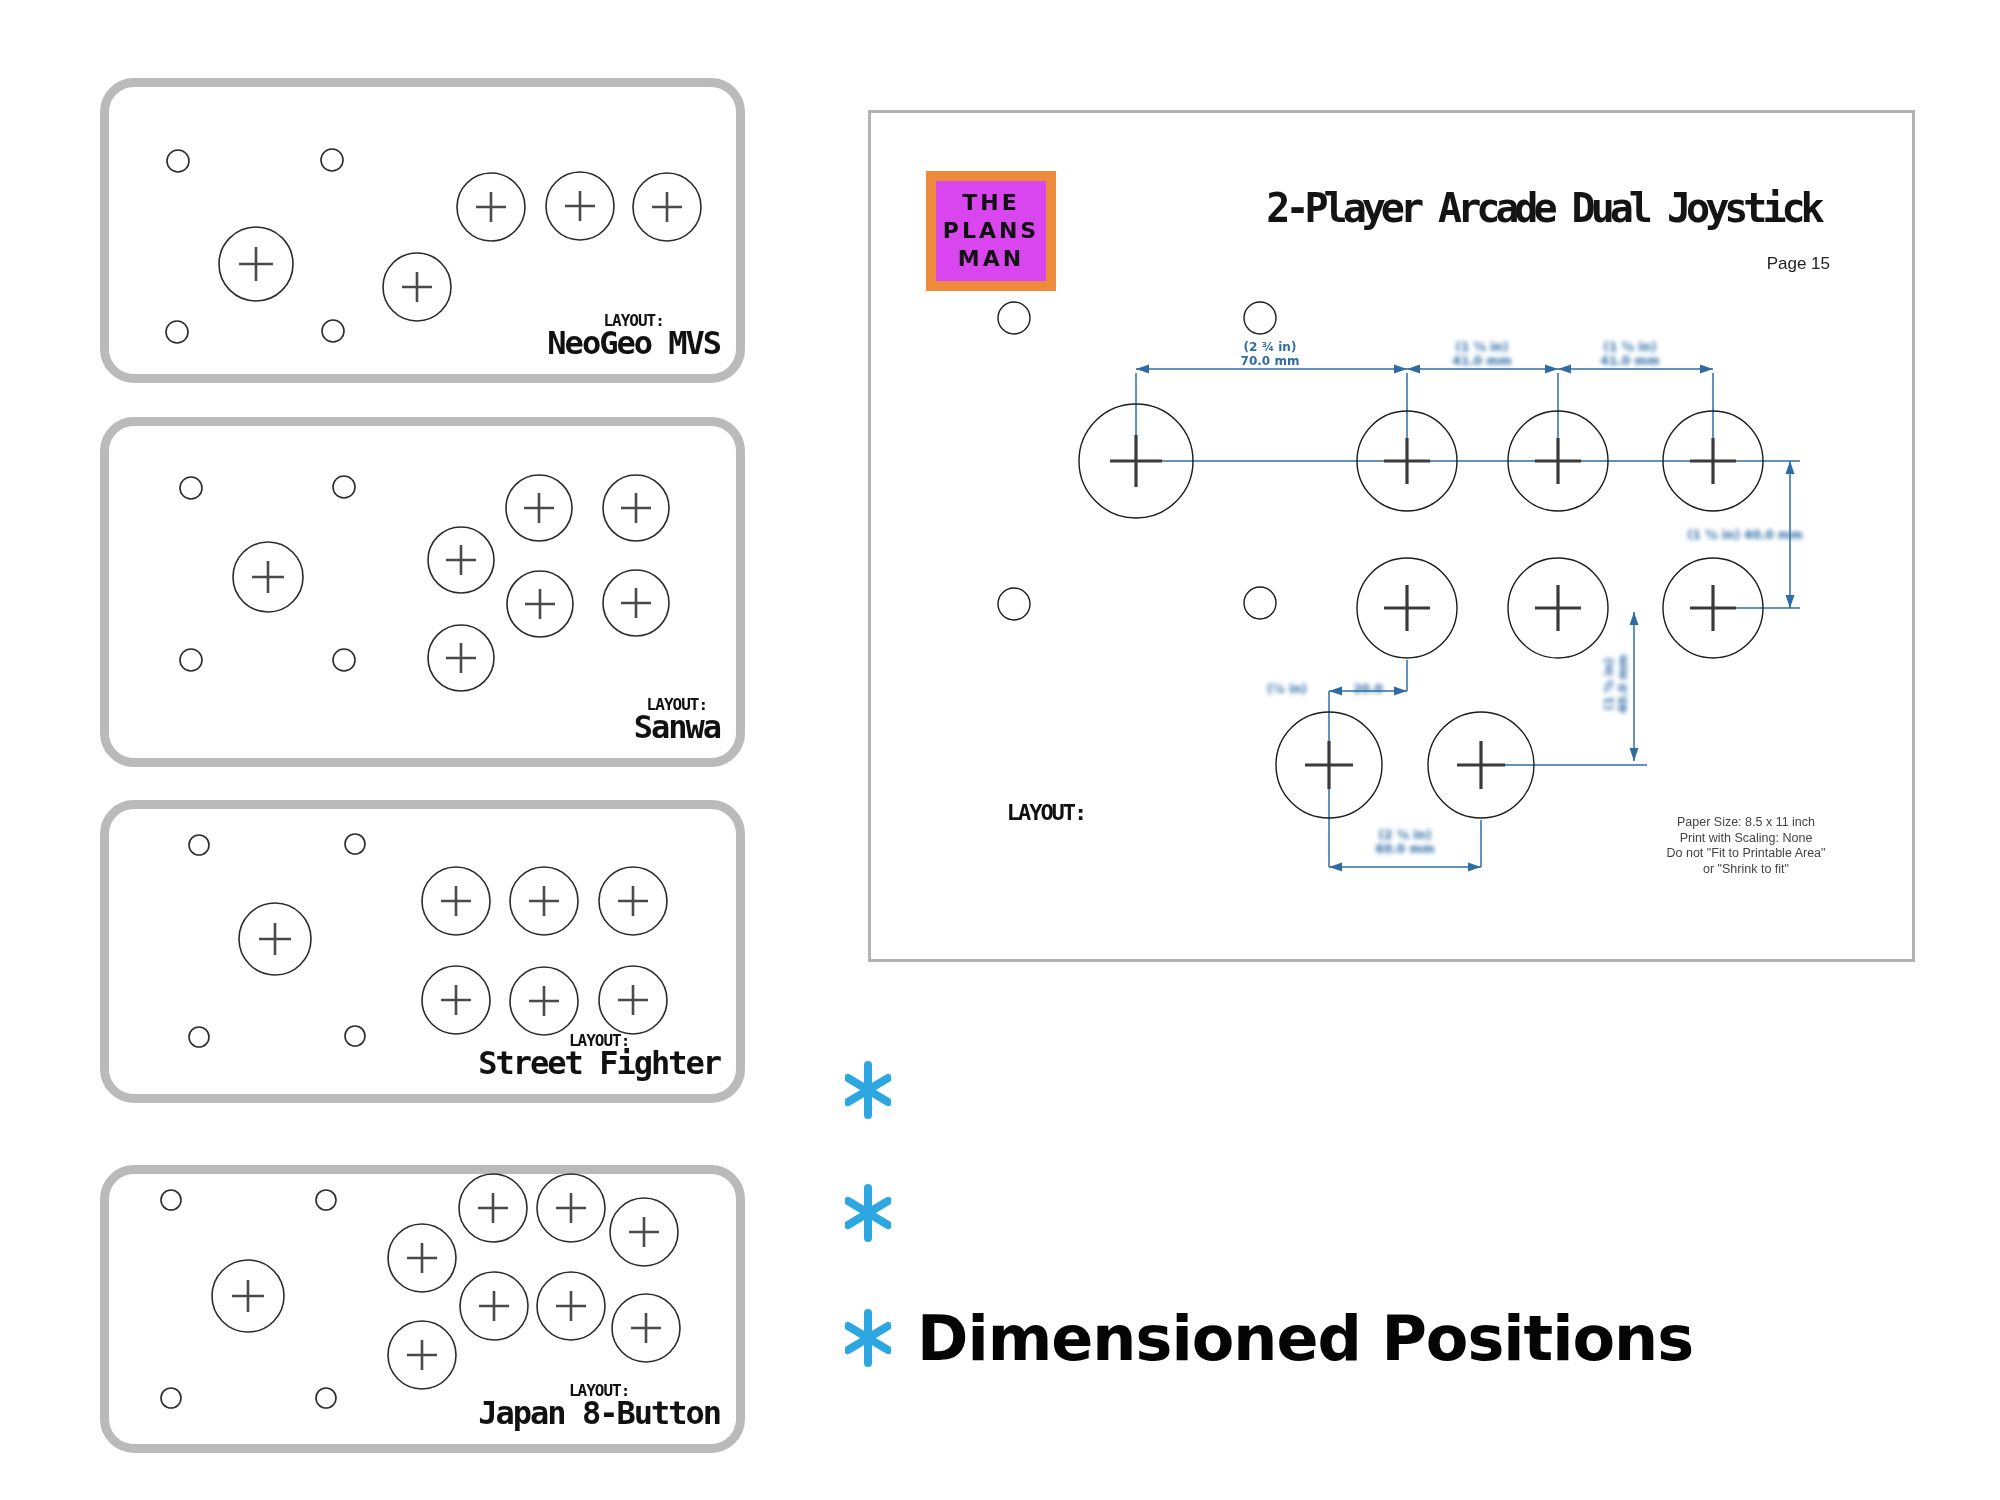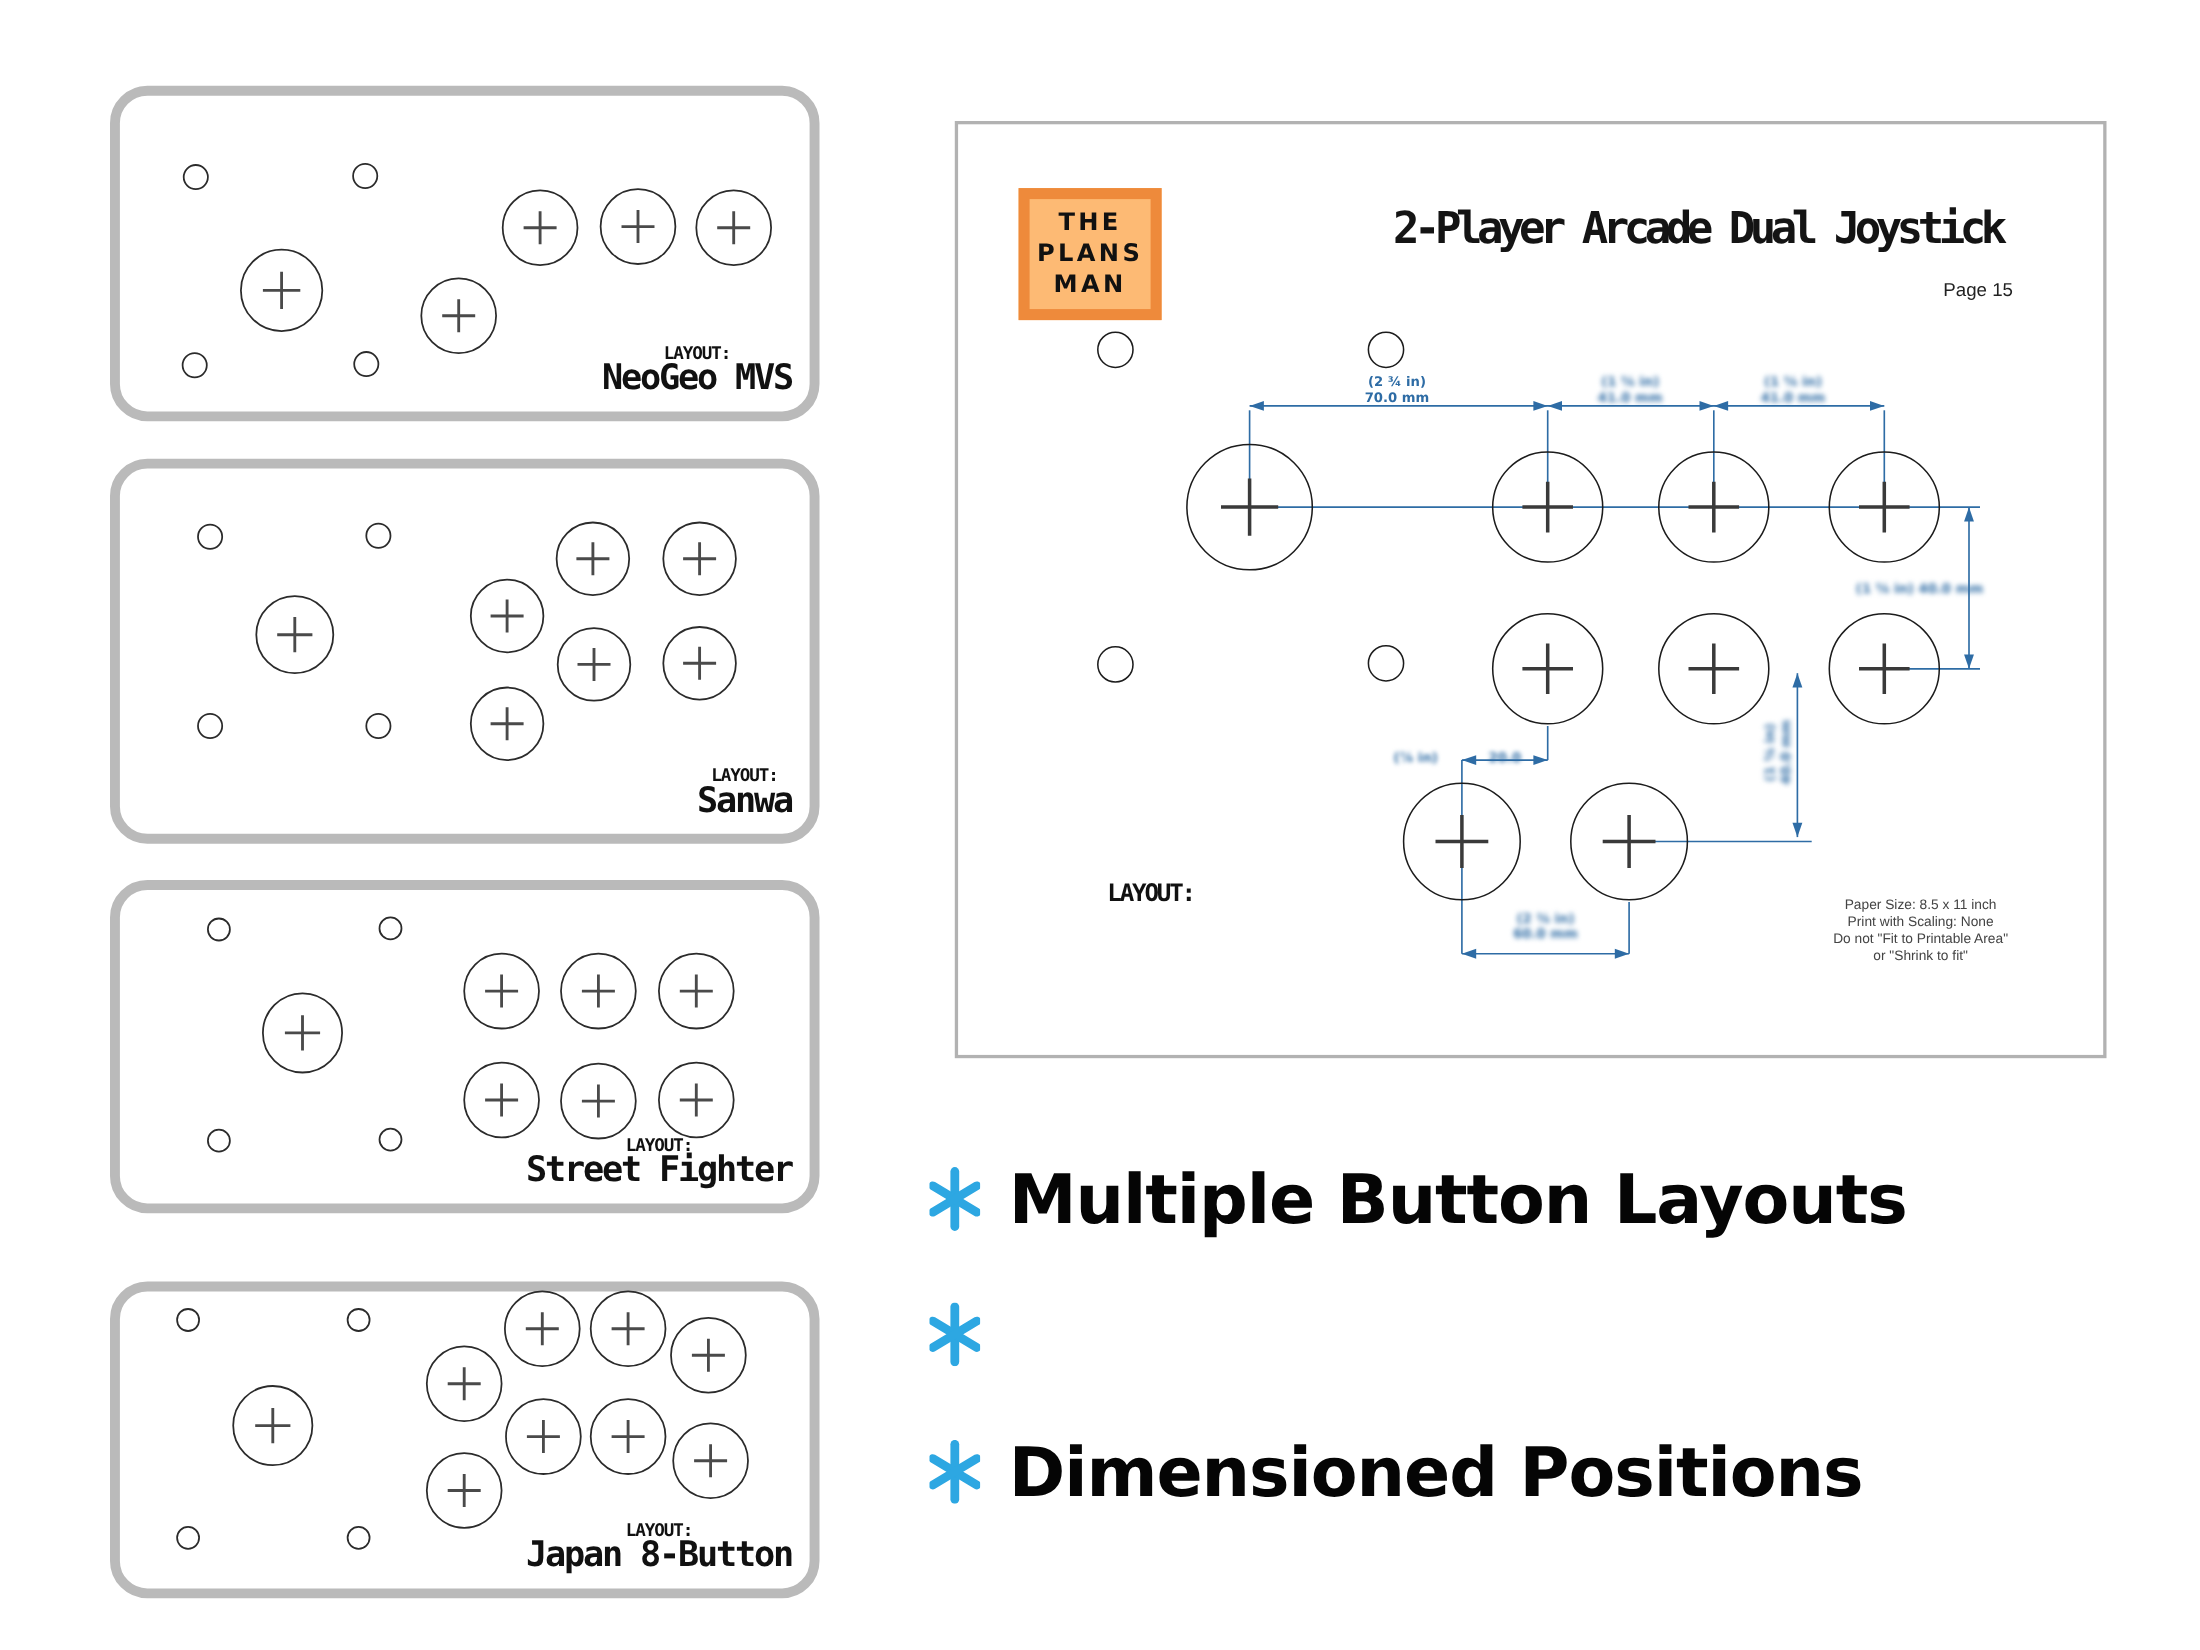--- a/index.html
+++ b/index.html
@@ -13,21 +13,21 @@
   .panel-label{position:absolute;right:16px;bottom:18px;text-align:center;color:#111;
                font-family:"DejaVu Sans Mono","Liberation Mono",monospace;font-weight:bold;}
   .panel-label .plp{font-size:16px;letter-spacing:-1px;line-height:18px;}
   .panel-label .pln{font-size:32px;letter-spacing:-2px;line-height:26px;}
 
   
   .plan-page{position:absolute;left:868px;top:110px;width:1047px;height:852px;
              box-sizing:border-box;border:3px solid #b2b2b2;background:#fff;}
   .plan-page svg{position:absolute;left:-3px;top:-3px;}
   .logo{position:absolute;left:55px;top:58px;width:130px;height:120px;box-sizing:border-box;
-        border:10px solid #ee8a3b;background:#fdba74;text-align:center;
+        border:10px solid #ee8a3b;background:#d946ef;text-align:center;
         display:flex;flex-direction:column;justify-content:center;}
   .logo div{font-size:22px;font-weight:600;letter-spacing:3px;line-height:28px;color:#111;}
   .plan-title{position:absolute;left:672px;top:72px;transform:translateX(-50%);white-space:nowrap;
               font-family:"DejaVu Sans Mono","Liberation Mono",monospace;font-weight:bold;
               font-size:40px;letter-spacing:-5px;color:#141414;}
   .plan-pageno{position:absolute;right:82px;top:128px;font-family:"Liberation Sans",sans-serif;
                font-size:17px;color:#222;margin-top:13px;}
   #plan-dims{position:absolute;left:-3px;top:-3px;width:1047px;height:852px;}
   .dim-label{position:absolute;transform:translateX(-50%);text-align:center;white-space:nowrap;
              color:#2e6ca5;font-weight:bold;font-size:12px;line-height:14px;
@@ -266,21 +266,20 @@
   </div>
 
   <div class="feature-row" style="top:1040px">
     <svg width="46" height="58" viewBox="0 0 46 58">
       <g stroke="#2da7e2" stroke-width="8" stroke-linecap="round">
         <line x1="23" y1="4" x2="23" y2="54"></line>
         <line x1="3" y1="17" x2="43" y2="41"></line>
         <line x1="3" y1="41" x2="43" y2="17"></line>
       </g>
     </svg>
-    <span class="ftext">Multiple Button Layouts</span>
   </div>
   <div class="feature-row" style="top:1163px">
     <svg width="46" height="58" viewBox="0 0 46 58">
       <g stroke="#2da7e2" stroke-width="8" stroke-linecap="round">
         <line x1="23" y1="4" x2="23" y2="54"></line>
         <line x1="3" y1="17" x2="43" y2="41"></line>
         <line x1="3" y1="41" x2="43" y2="17"></line>
       </g>
     </svg>
   </div>

